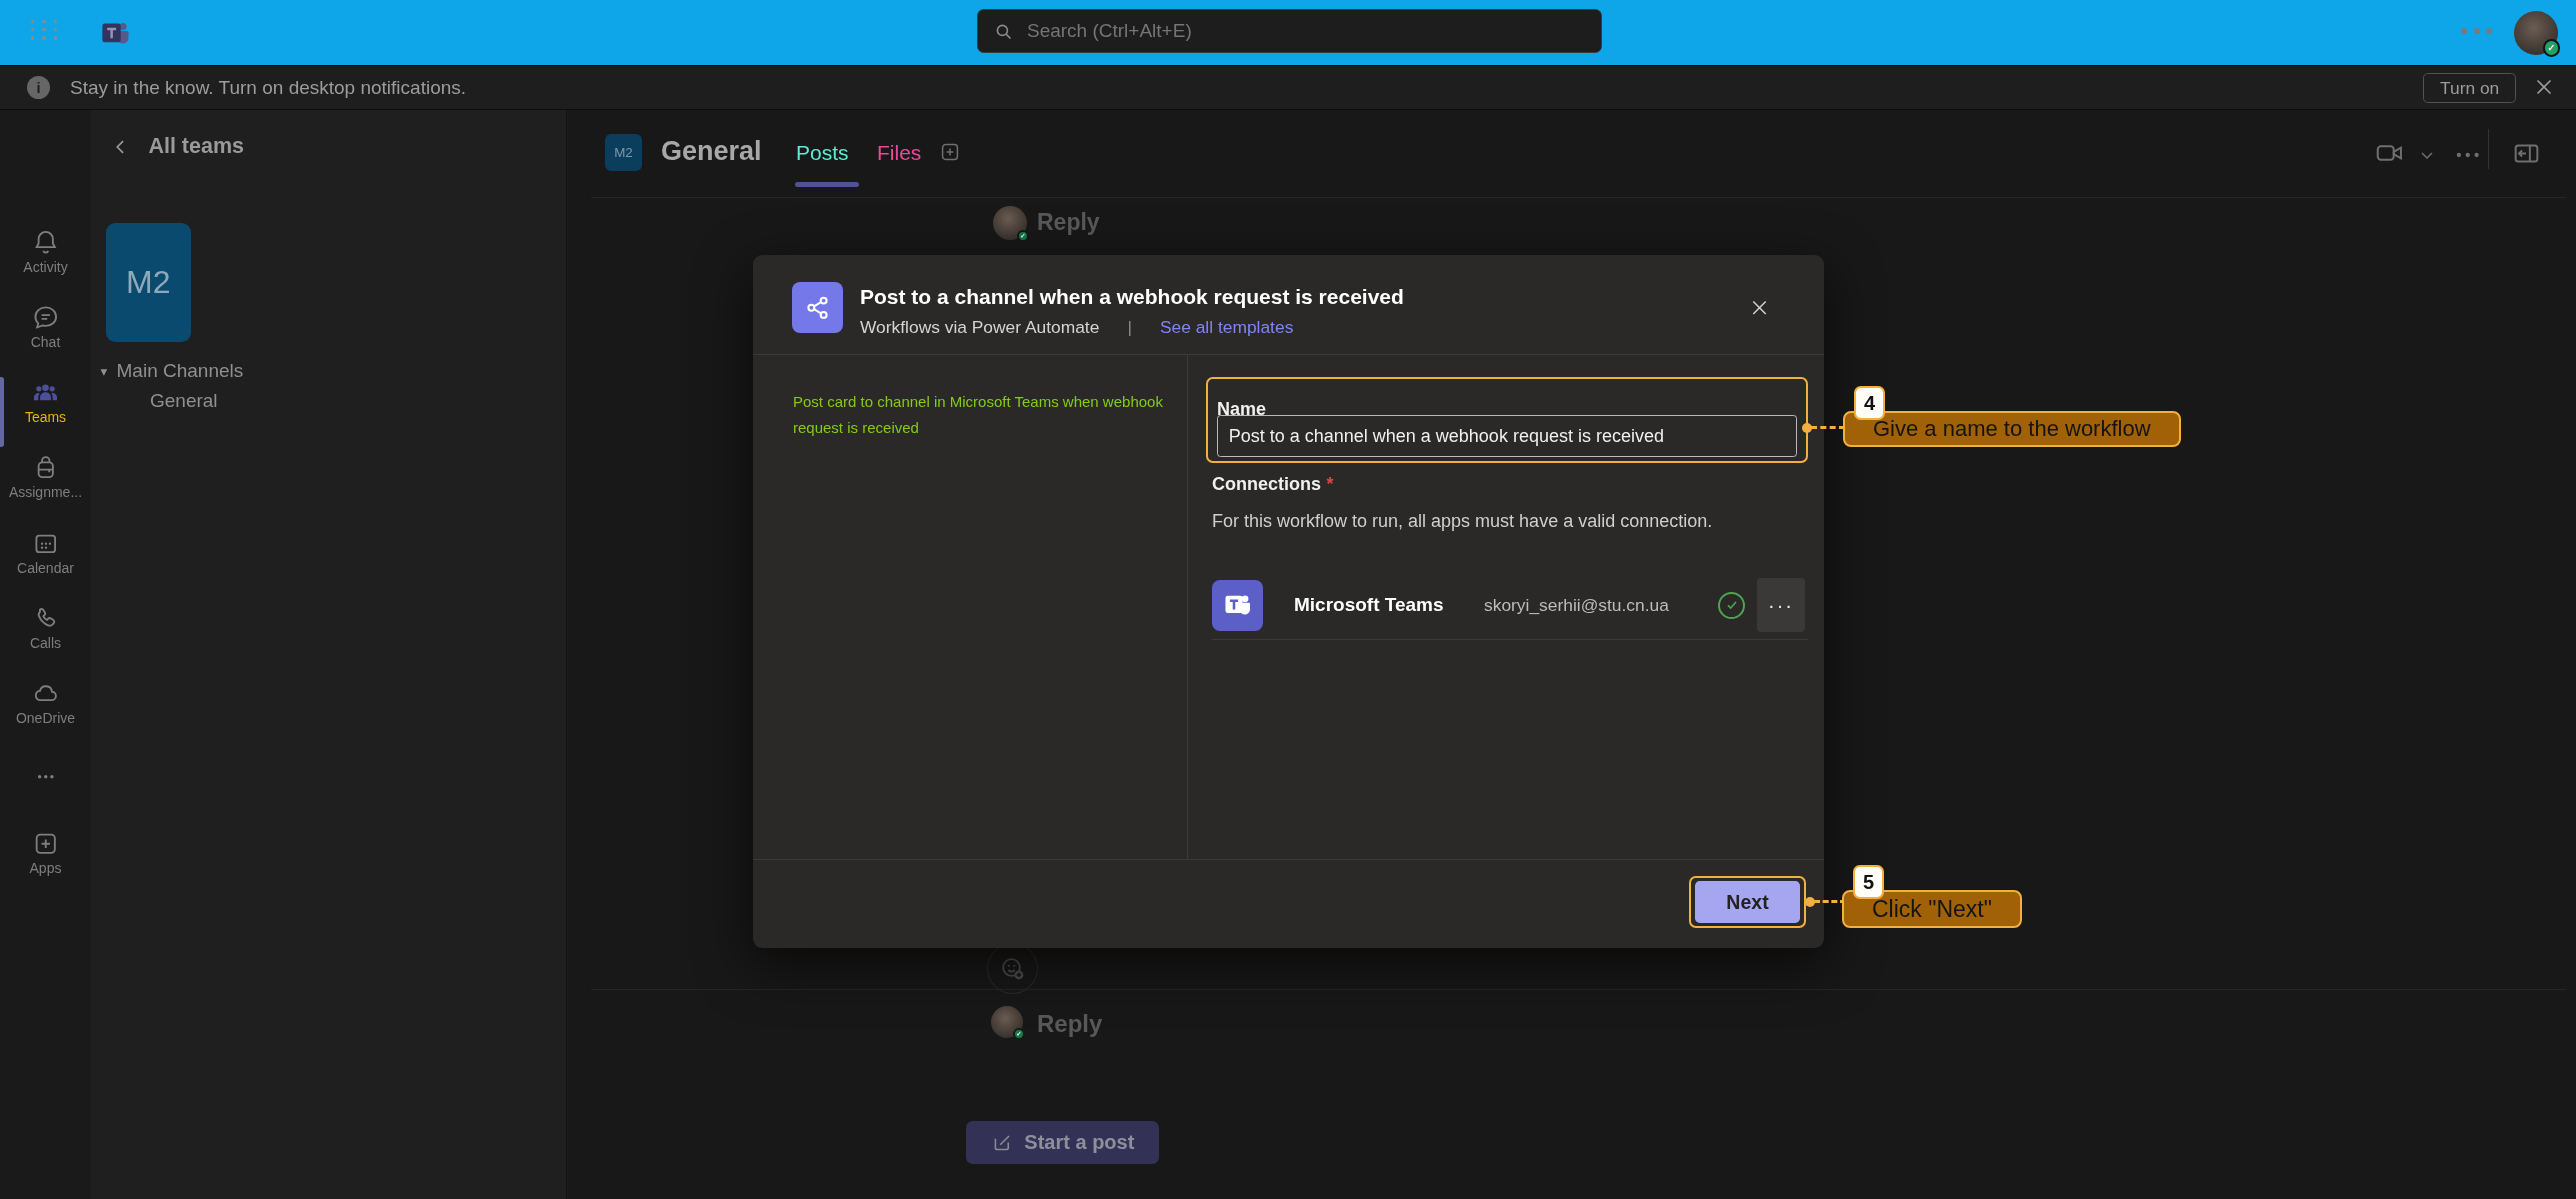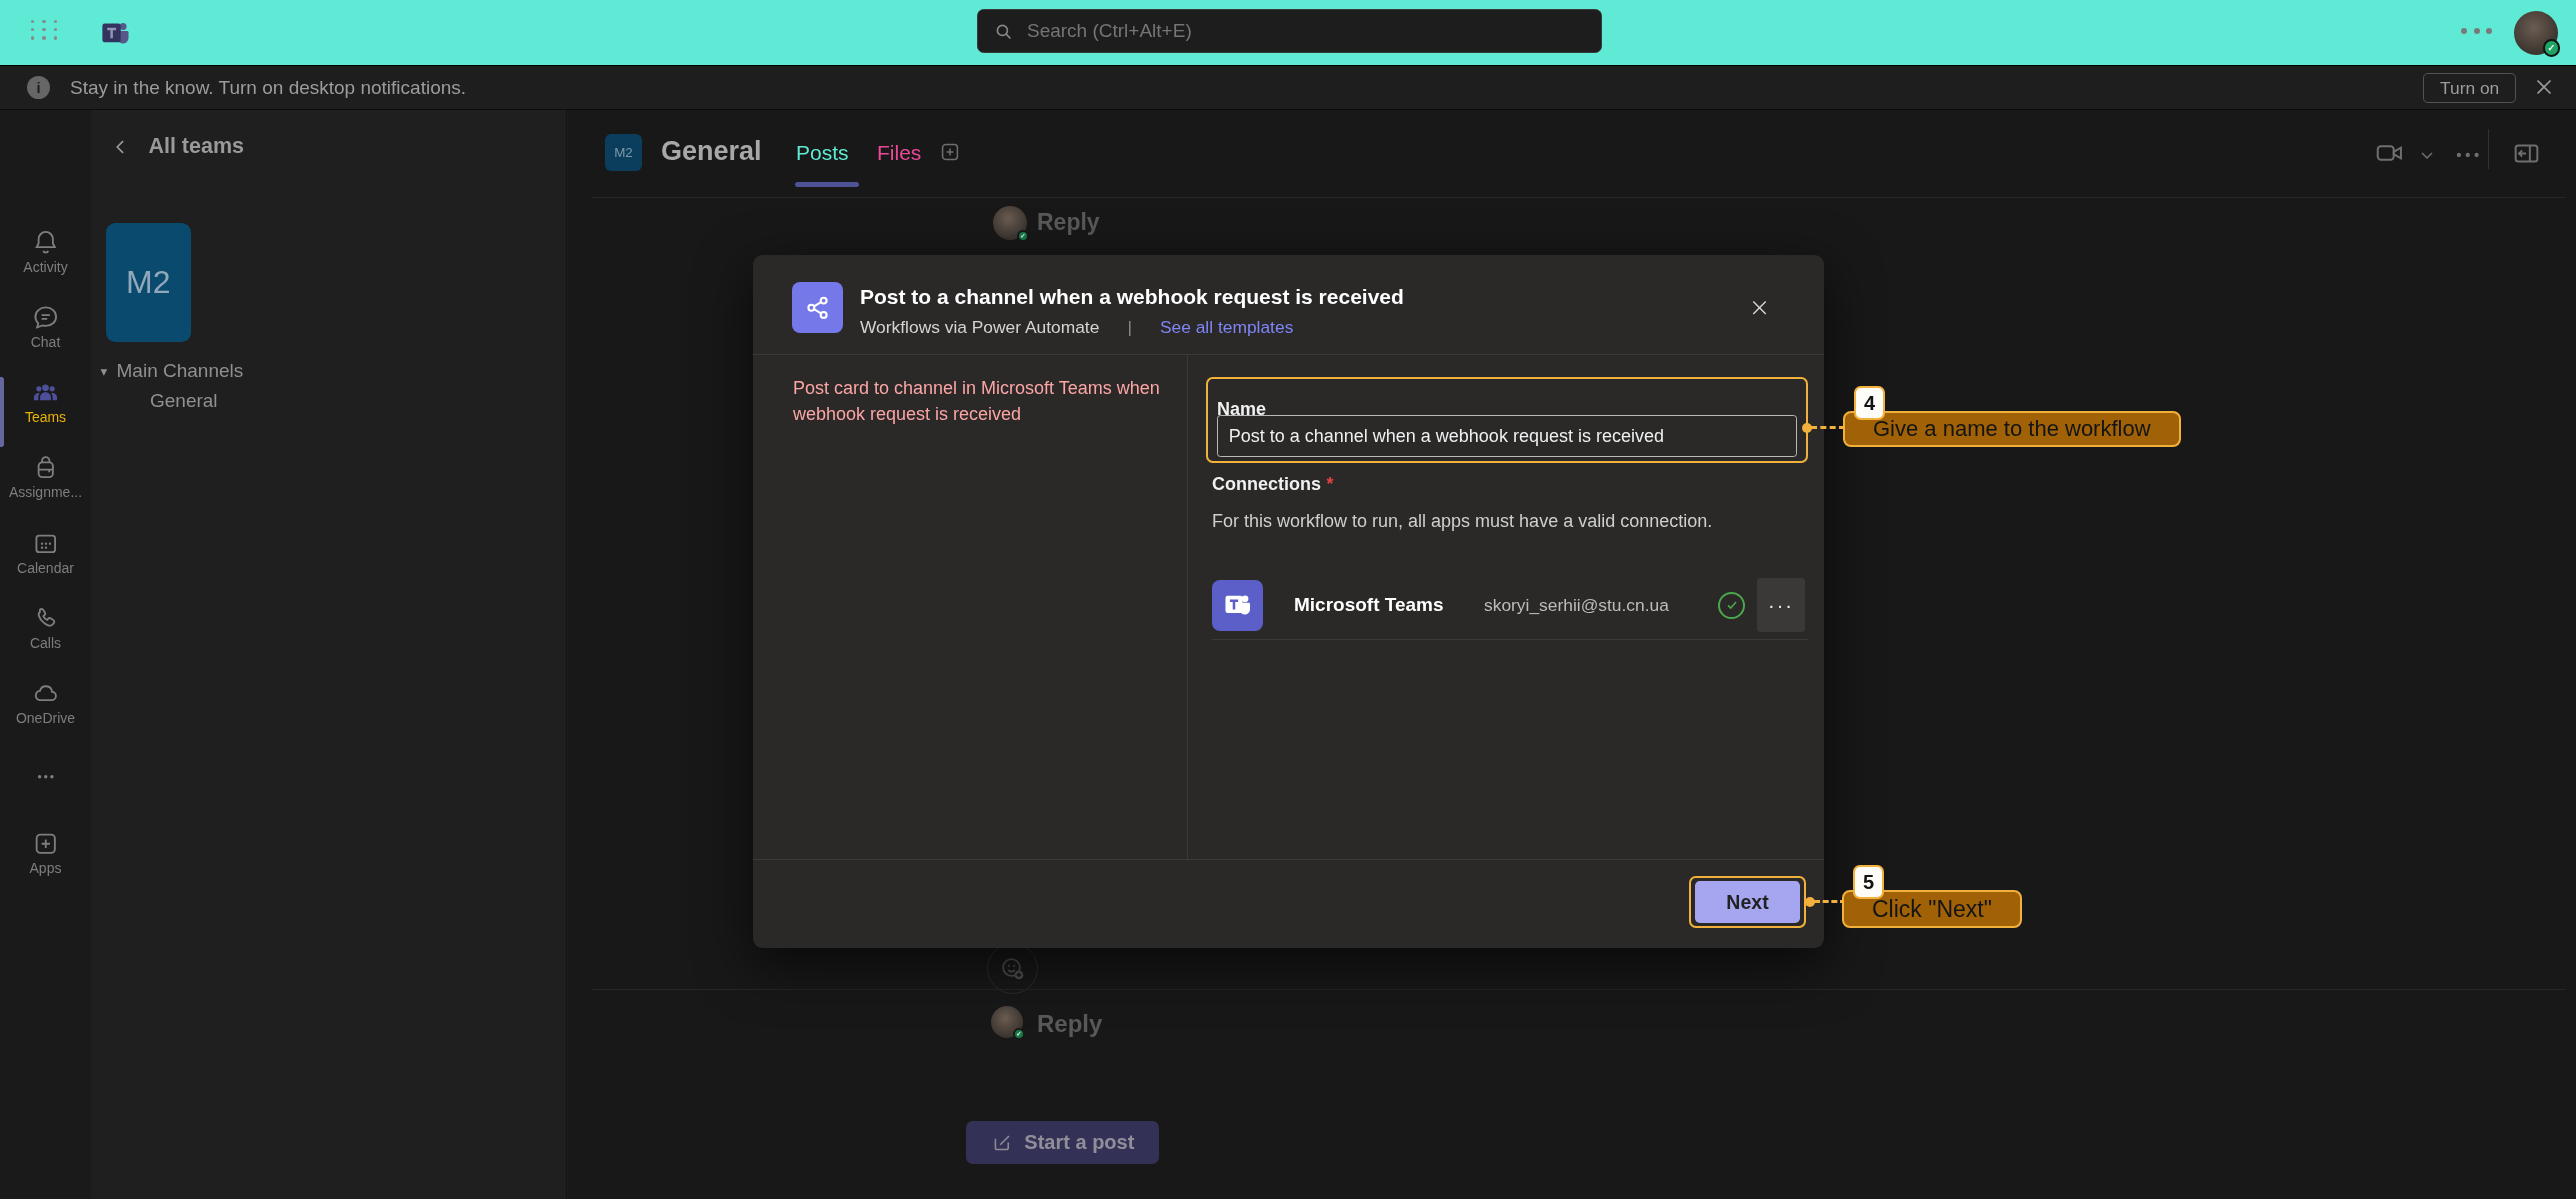--- a/index.html
+++ b/index.html
@@ -1,21 +1,21 @@
 <!DOCTYPE html>
 <html style="font-size:10.7px"><head>
 <meta charset="utf-8">
 <style>
   html,body{margin:0;padding:0;background:#0e0e0e;}
   *{box-sizing:border-box;font-family:"Liberation Sans",sans-serif;}
   #stage{position:relative;width:2576px;height:1199px;background:#1b1b1b;overflow:hidden;}
   .abs{position:absolute;}
 
   
-  #topbar{left:0;top:0;width:2576px;height:66px;background:#5eead4;border-bottom:0.7px solid #000;}
+  #topbar{left:0;top:0;width:2576px;height:66px;background:#0ea5e9;border-bottom:0.7px solid #000;}
   .waffle{display:grid;grid-template-columns:repeat(3,6.7px);grid-gap:4.7px;}
   .waffle i{width:3.4px;height:3.4px;border-radius:50%;background:#8a8a8a;}
   #searchbox{left:977px;top:9.4px;width:625px;height:44px;border:0.7px solid #3a3a3a;border-radius:6.7px;
     background:#1d1d1d;display:flex;align-items:center;padding:0 14.8px;gap:10.7px;}
   #searchbox input{flex:1;background:transparent;border:none;outline:none;color:#bdbdbd;font-size:19px;}
   #searchbox input::placeholder{color:#757575;}
   .avatar{border-radius:50%;background:radial-gradient(circle at 45% 38%,#6b5d52,#3a332e 72%);}
   .presence{position:absolute;right:-2px;bottom:-2px;width:17.4px;height:17.4px;border-radius:50%;
     background:#1fa463;border:2.7px solid #121212;display:flex;align-items:center;justify-content:center;
     color:#fff;font-size:9.4px;font-weight:bold;line-height:1;}
@@ -67,21 +67,21 @@
     box-shadow:0 16px 54px rgba(0,0,0,.65);}
   #dlg-icon{left:39px;top:27px;width:51px;height:51px;border-radius:8px;background:#7478e8;
     display:flex;align-items:center;justify-content:center;}
   #dlg-title{left:107px;top:29.5px;font-size:21px;font-weight:bold;color:#ffffff;}
   #dlg-sub{left:107px;top:62px;font-size:17.4px;color:#d4d4d4;display:flex;gap:28px;align-items:center;}
   #dlg-sub .sep{color:#8a8a8a;}
   #dlg-sub a{color:#7f85f5;text-decoration:none;}
   #dlg-close{left:989px;top:35px;width:35px;height:35px;display:flex;align-items:center;justify-content:center;
     color:#d6d6d6;background:transparent;border:none;}
   .dlg-div{background:#3b3a39;}
-  #dlg-desc{left:40px;top:120px;width:386px;font-size:18px;line-height:26px;color:#fca5a5;}
+  #dlg-desc{left:40px;top:134px;width:386px;font-size:15px;line-height:26px;color:#84cc16;}
   #name-outline{left:453px;top:122px;width:602px;height:86px;border:2px solid #f2b03c;border-radius:6.7px;}
   #name-label{left:464px;top:144px;font-size:18px;font-weight:bold;color:#f0f0f0;}
   #name-input{left:464px;top:160px;width:580px;height:42px;background:#2a2928;border:1.3px solid #bcbab8;
     border-radius:3.4px;color:#f0f0f0;font-size:18px;padding:0 10.7px;outline:none;}
   #conn-label{left:459px;top:219px;font-size:18px;font-weight:bold;color:#f0f0f0;}
   #conn-label .req{color:#e04343;font-weight:bold;margin-left:5.4px;}
   #conn-note{left:459px;top:256px;font-size:18px;color:#cfcfcf;}
   #conn-row{left:459px;top:318px;width:596px;height:64px;display:flex;align-items:center;}
   #conn-tile{width:51px;height:51px;border-radius:8px;background:#5b5fc7;display:flex;align-items:center;justify-content:center;}
   #conn-app{font-size:19px;font-weight:bold;color:#ffffff;margin-left:31px;}

